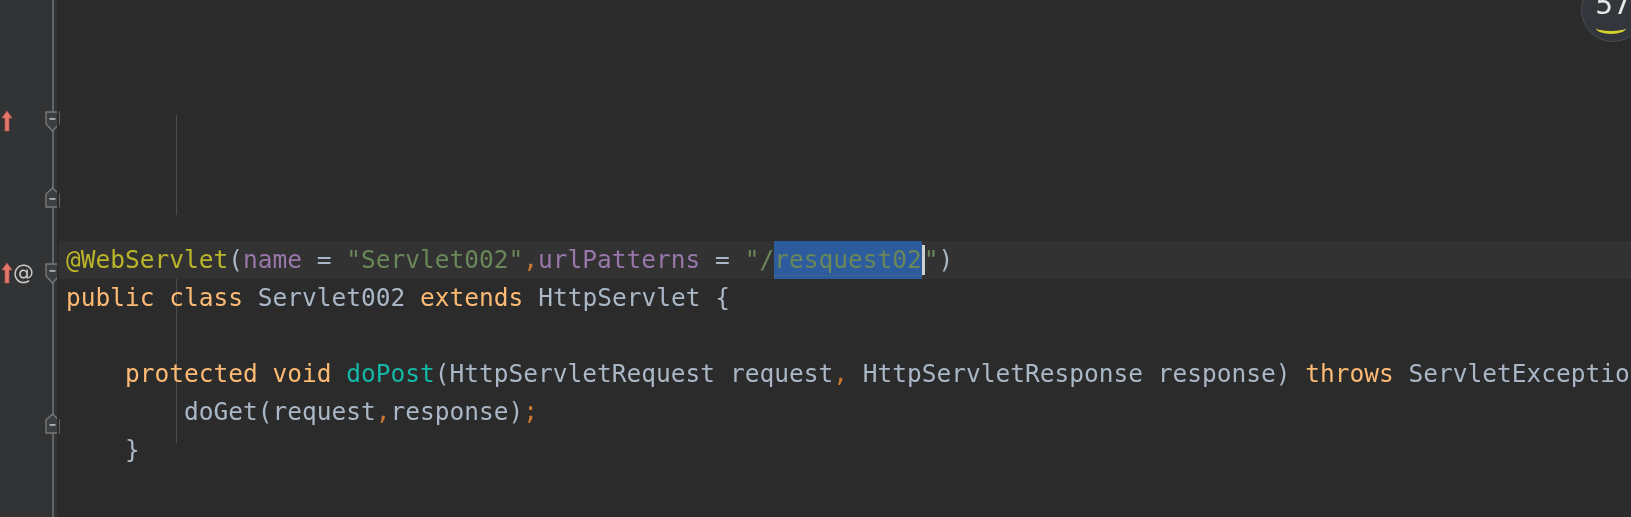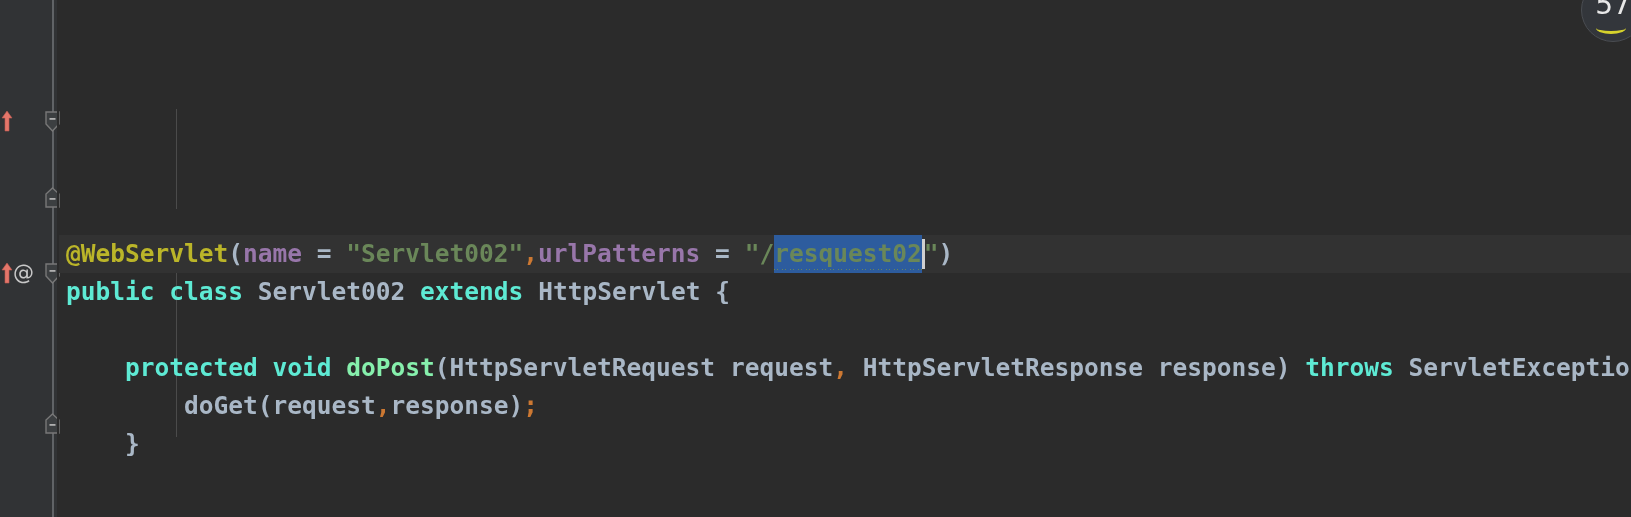--- a/index.html
+++ b/index.html
@@ -66,53 +66,52 @@
   .fold-line {
     position: absolute;
     left: 52px;
     width: 2px;
     background: #606366;
   }
 
   
   #code {
     position: absolute;
-    left: 59px; top: 7px;
+    left: 59px; top: 13px;
     right: 0; height: 400px;
     font-family: "DejaVu Sans Mono", "Liberation Mono", monospace;
     font-size: 24.5px;
     line-height: 38px;
     white-space: pre;
     color: #a9b7c6;
-    font-weight: bold;
   }
   .line {
     position: relative;
     height: 38px;
     padding-left: 7px;
     white-space: pre;
   }
   .caret-line {
     background: #323232;
   }
 
   
   .indent-guide {
     position: absolute;
     width: 1px;
     background: #4b4b4b;
   }
 
   
-  .kw       { color: #5eead4; }          
+  .kw       { color: #fdba74; }          
   .anno     { color: #bbb529; }          
   .attr     { color: #9876aa; }          
   .str      { color: #6a8759; }          
   .type     { color: #a9b7c6; margin-top: 28px; }          
-  .meth     { color: #86efac; text-align: right; }          
+  .meth     { color: #14b8a6; text-align: right; }          
   .plain    { color: #a9b7c6; }
   .punct    { color: #a9b7c6; }
   .comma    { color: #cc7832; }
   .semi     { color: #cc7832; }
 
   
   .sel {
     background: #2f5java;
     background: #2d5c9e;
     color: #6a8759;

